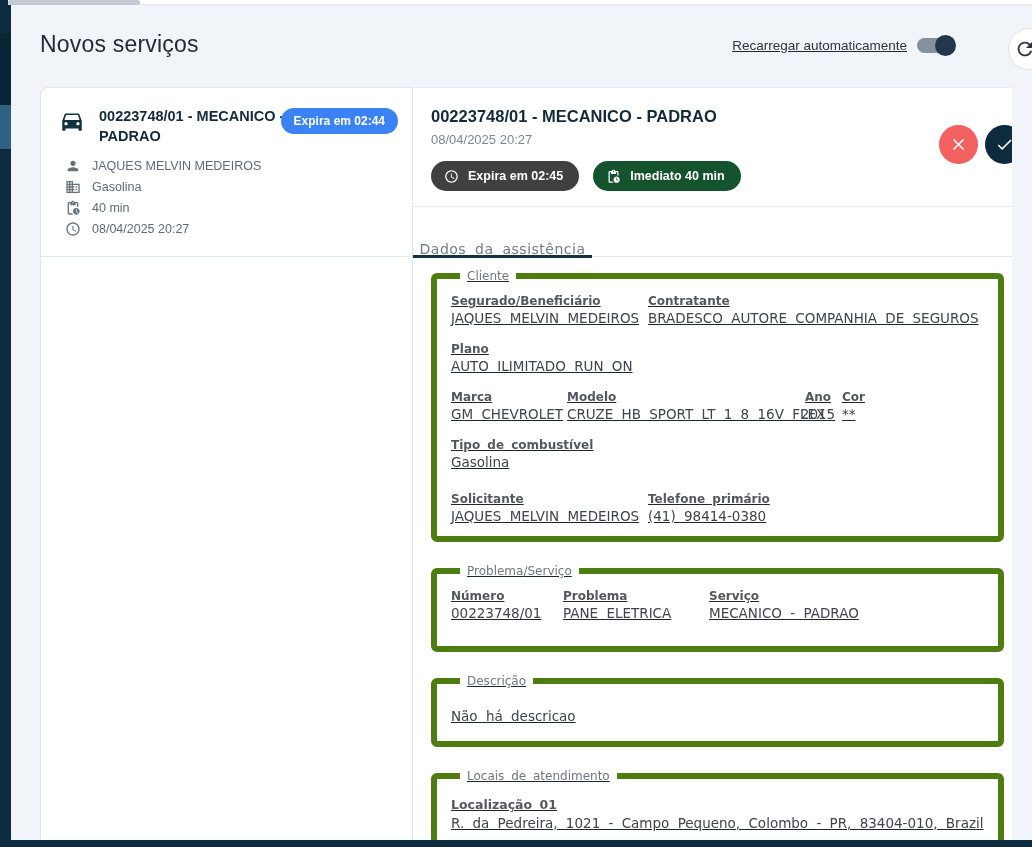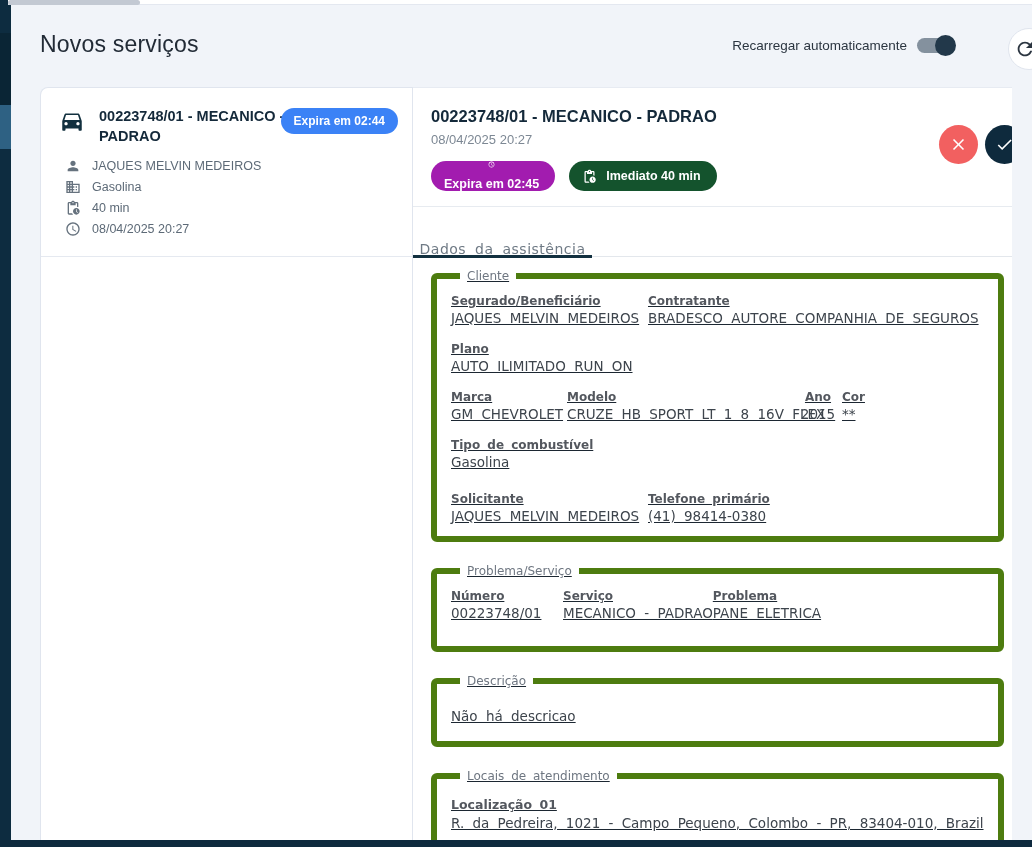--- a/index.html
+++ b/index.html
@@ -17,21 +17,21 @@
   
   .side-rail { position:absolute; left:0; top:5px; bottom:7px; width:11px; background:#0d2c40; z-index:55;}
   .side-rail .seg-dark { position:absolute; left:0; top:28px; width:11px; height:72px; background:#0a2535;}
   .side-rail .seg-active { position:absolute; left:0; top:100px; width:11px; height:44px; background:#2e6183;}
   
   .bottom-bar { position:absolute; left:0; right:0; bottom:0; height:7px; background:#0e2a3e; z-index:70;}
 
   
   .page-header { position:absolute; left:0; top:5px; height:82px; right:0;}
   .page-title { position:absolute; left:40px; top:26px; font-size:23px; font-weight:400; color:#222b36; letter-spacing:0.2px;}
-  .auto-reload { position:absolute; right:78px; top:33px; display:flex; align-items:center; gap:10px;}
+  .auto-reload { position:absolute; right:78px; top:33px; display:flex; align-items:center; gap:10px;text-decoration:underline;}
   .auto-reload-label { font-size:13.5px; color:#2b3540;}
   .toggle { position:relative; width:37px; height:15px; background:#84919e; border-radius:8px; cursor:pointer;}
   .toggle .knob { position:absolute; right:-2px; top:-3px; width:21px; height:21px; border-radius:50%; background:#22384a;}
   .refresh-btn { position:absolute; left:1008px; top:23px; width:42px; height:42px; border-radius:50%;
      background:#ffffff; border:1px solid #e0e5ee; display:flex; align-items:center; justify-content:center; z-index:40;}
   .refresh-btn svg { width:22px; height:22px; fill:#2b3540; margin-left:-8px;}
 
   
   .list-panel { position:absolute; left:40px; top:87px; width:373px; bottom:7px; background:#ffffff;
      border:1px solid #e0e5ee; border-bottom:none; border-radius:8px 0 0 0; z-index:10;}
@@ -51,21 +51,21 @@
   .card-row-text { font-size:12.5px; color:#5d6a77;}
 
   
   .detail-header { position:relative; height:118px; padding:19px 0 0 18px;}
   .detail-title { font-size:16.5px; font-weight:700; color:#14293a;}
   .detail-date { font-size:13px; color:#7d8894; margin-top:6px;}
   .badge-row { display:flex; gap:14px; margin-top:14px;}
   .badge { display:flex; align-items:center; gap:9px; height:30px; padding:0 16px 0 13px;
      border-radius:16px; color:#ffffff; font-size:12.5px; font-weight:700;}
   .badge svg { width:15px; height:15px; fill:#ffffff;}
-  .badge.orange { background:#a21caf;flex-direction:column;}
+  .badge.orange { background:#404040;}
   .badge.green { background:#14532d;}
   .circle-btn { position:absolute; top:37px; width:39px; height:39px; border-radius:50%;
      display:flex; align-items:center; justify-content:center; cursor:pointer; border:none;}
   .circle-btn svg { width:19px; height:19px; fill:#ffffff;}
   .btn-reject { left:526px; background:#f26060;}
   .btn-accept { left:572px; background:#0e2a3d;}
 
   
   .tab-bar { position:relative; height:51px; border-top:1px solid #e7ebf0; border-bottom:1px solid #e3e7ec;}
   .tab { position:absolute; left:0; top:17px; width:179px; height:100%; display:flex; align-items:center; justify-content:center;
@@ -254,27 +254,27 @@
       </div>
     </fieldset>
 
     <fieldset class="fs-problema">
       <legend>Problema/Serviço</legend>
       <div class="frow">
         <div class="fcol w-num">
           <div class="flabel">Número</div>
           <div class="fvalue">00223748/01</div>
         </div>
-        <div class="fcol">
-          <div class="flabel">Serviço</div>
-          <div class="fvalue">MECANICO - PADRAO</div>
-        </div>
         <div class="fcol w-prob">
           <div class="flabel">Problema</div>
           <div class="fvalue">PANE ELETRICA</div>
+        </div>
+        <div class="fcol">
+          <div class="flabel">Serviço</div>
+          <div class="fvalue">MECANICO - PADRAO</div>
         </div>
       </div>
     </fieldset>
 
     <fieldset class="fs-descricao">
       <legend>Descrição</legend>
       <div class="desc-text">Não há descricao</div>
     </fieldset>
 
     <fieldset class="fs-locais">

